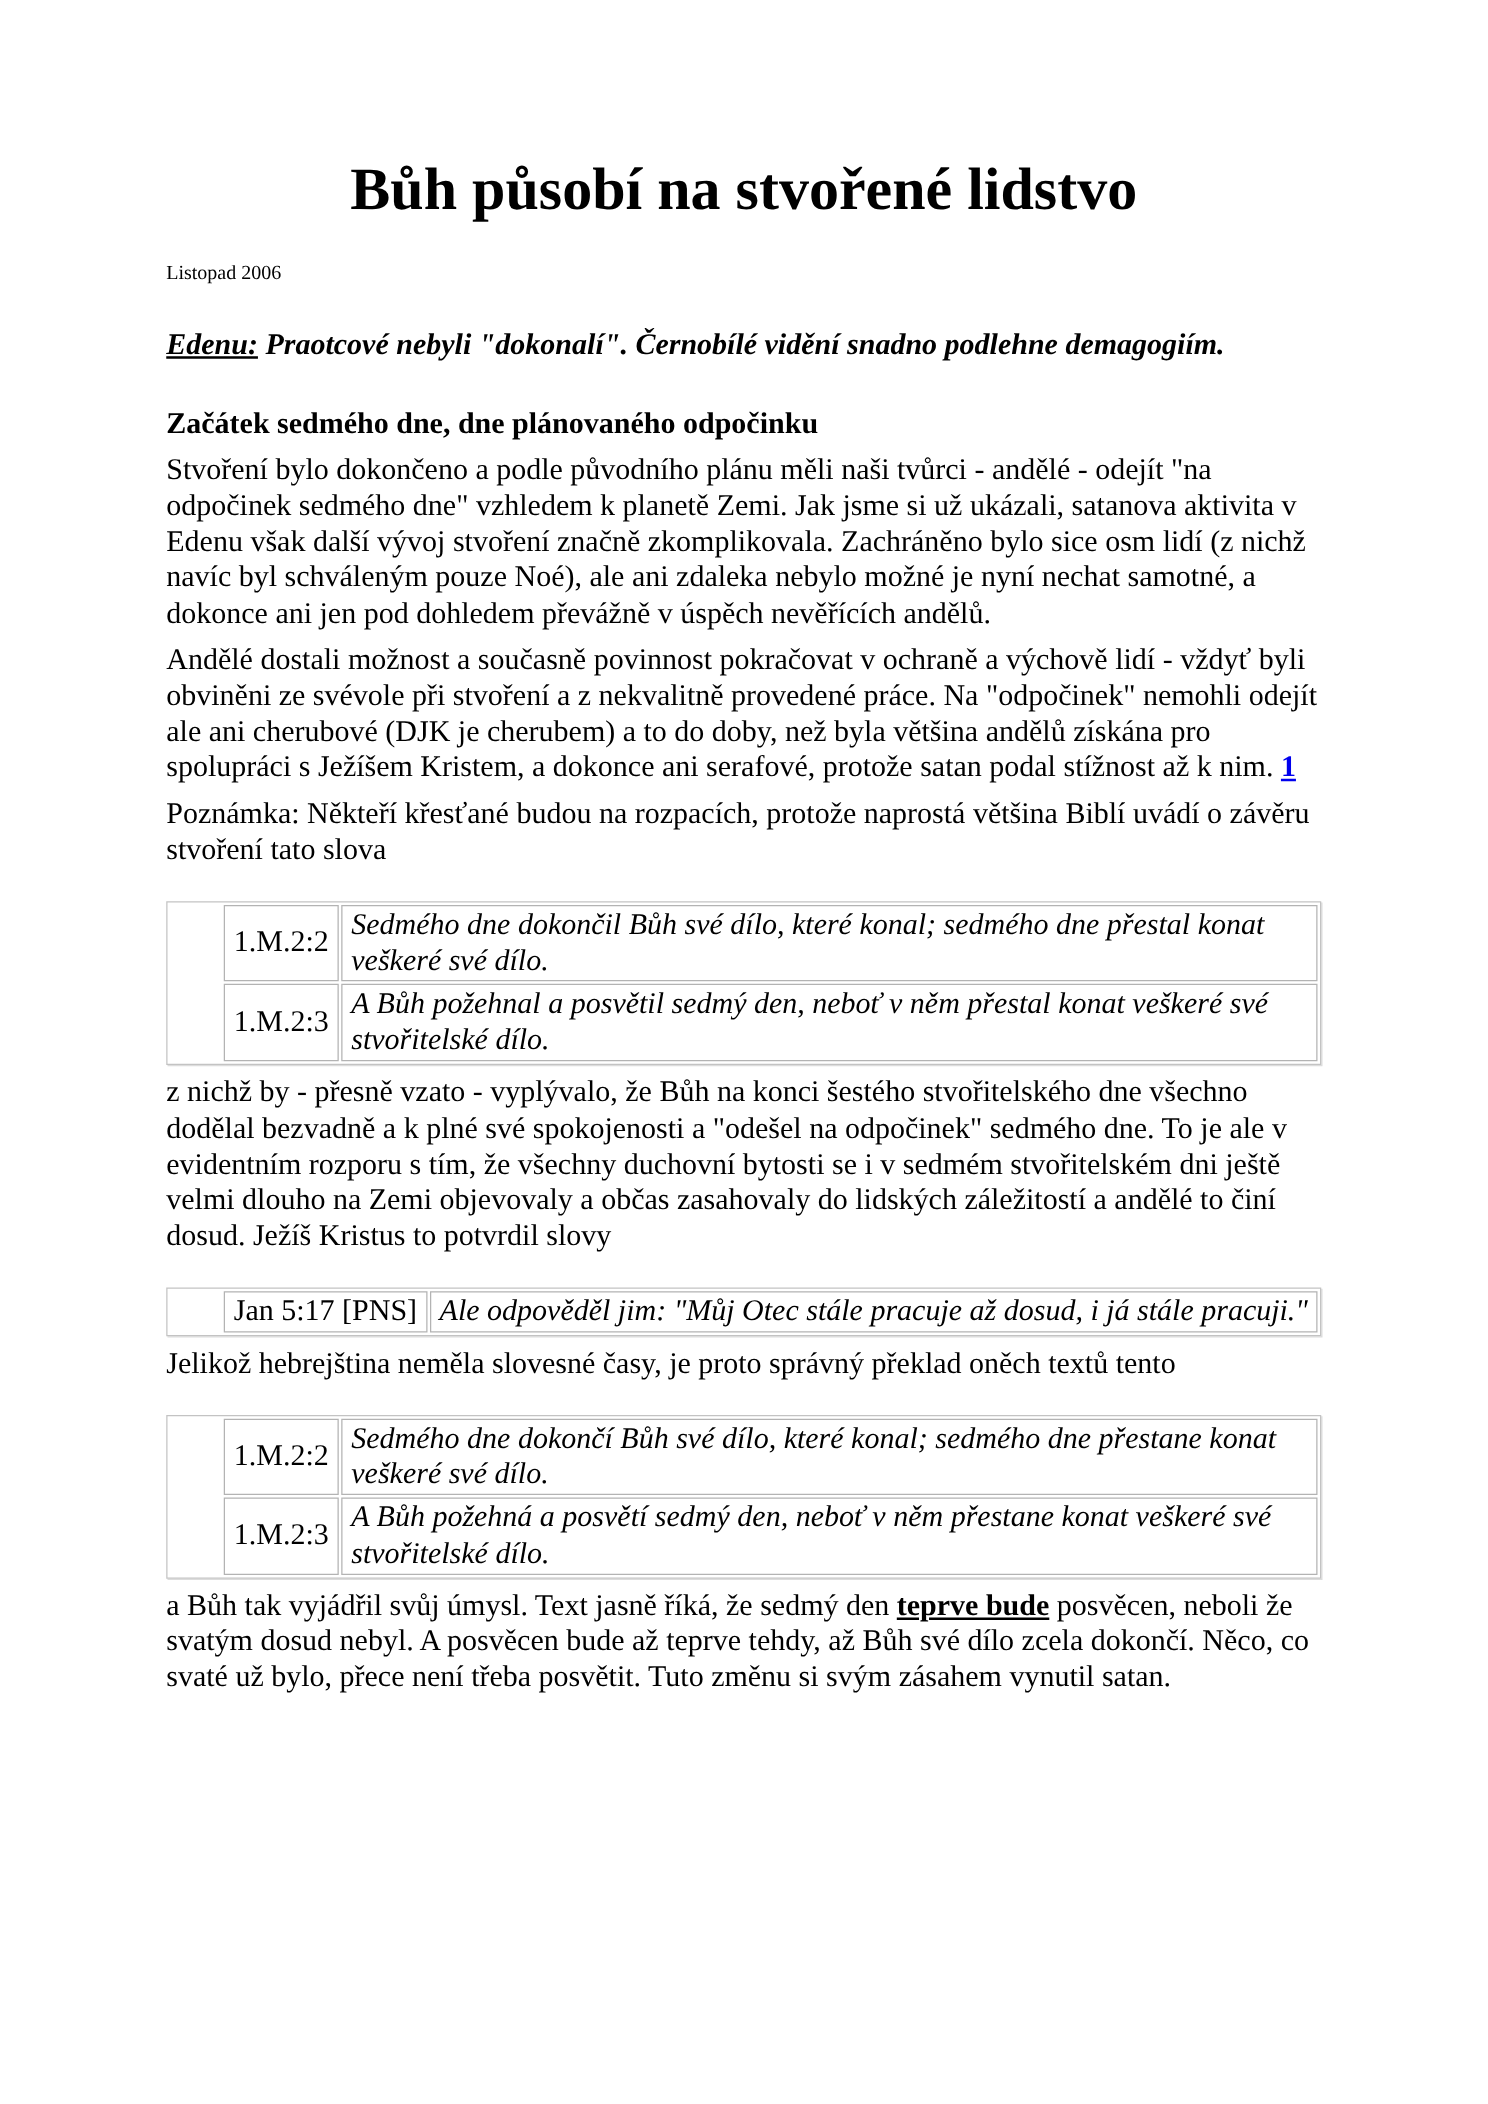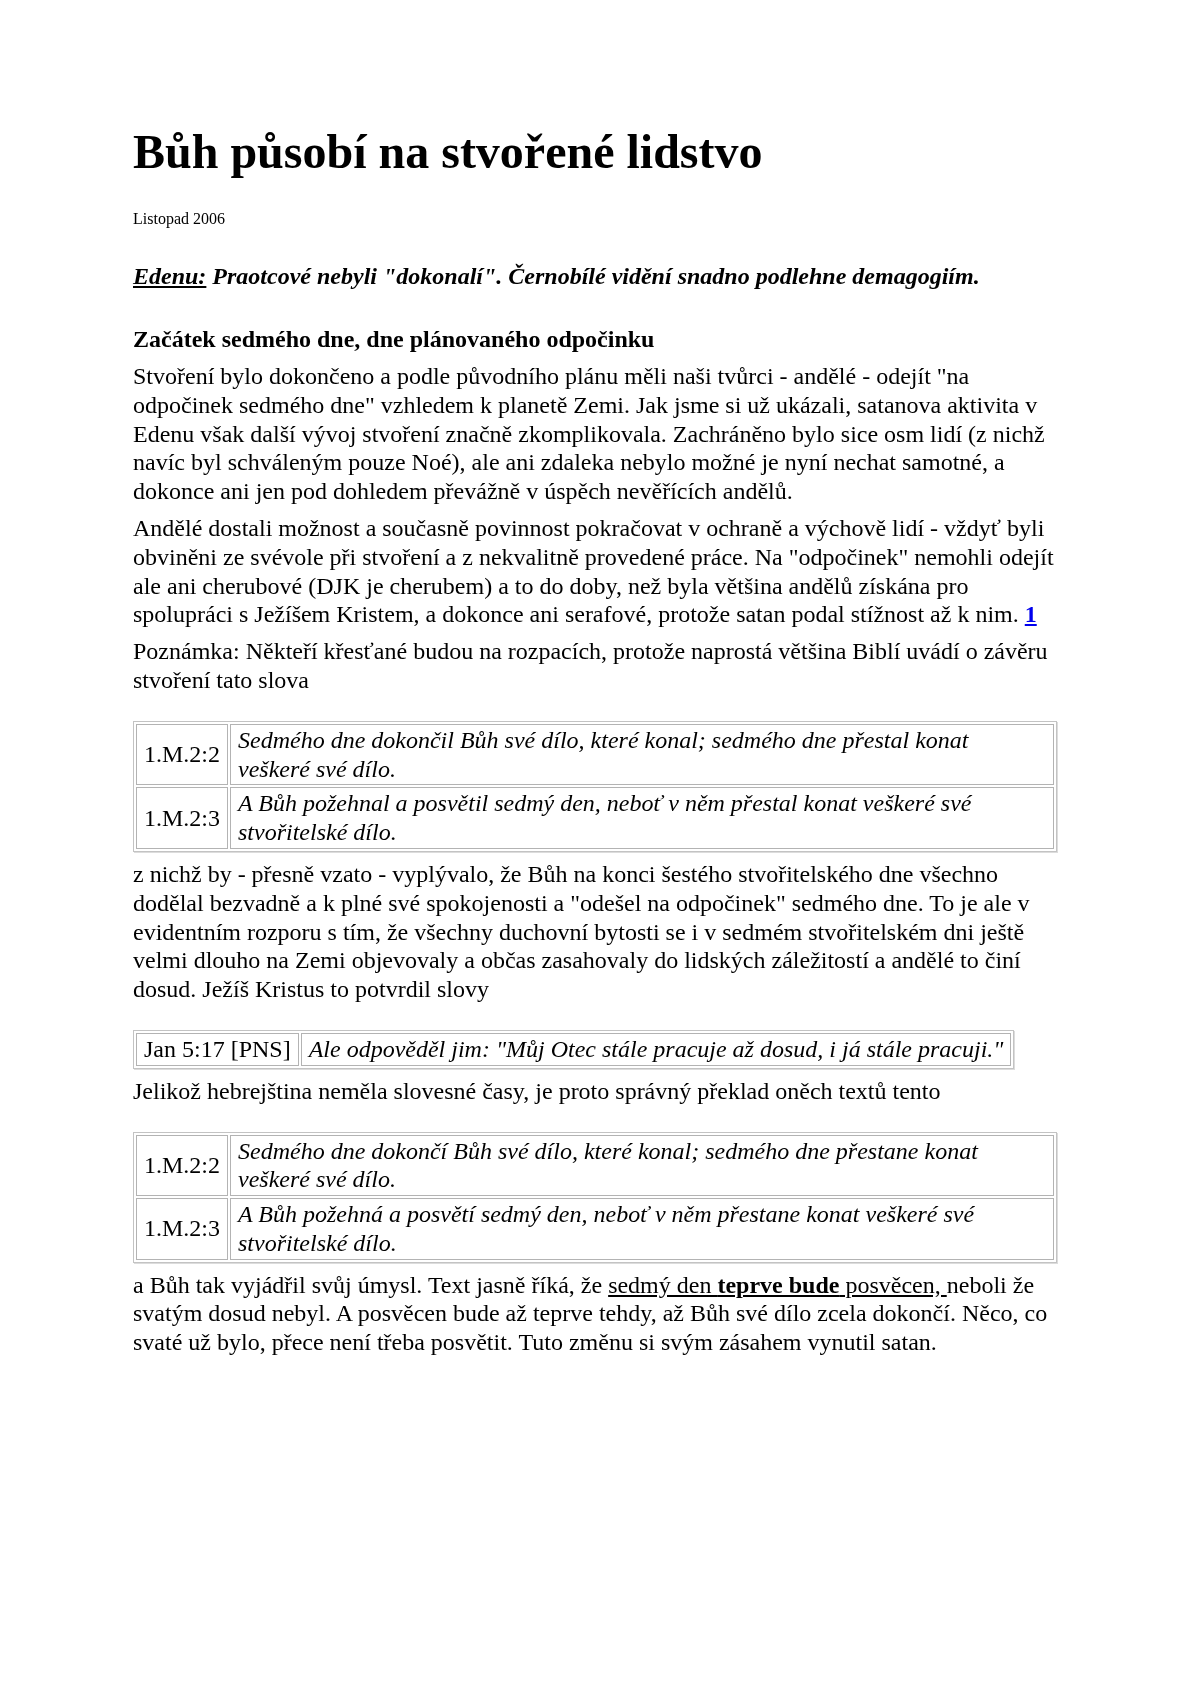--- a/index.html
+++ b/index.html
@@ -17,20 +17,21 @@
     position: relative;
     width: 1190px;
     min-height: 1683px;
     box-sizing: border-box;
     padding: 0 133px 80px 133px;
     background: #ffffff;
   }
   .doc-title {
     font-size: 48px;
     font-weight: bold;
+    text-align: center;
     line-height: 1.15;
     margin: 124px 0 0 0;
   }
   .doc-date {
     font-size: 16px;
     font-weight: normal;
     line-height: 1.2;
     margin: 30px 0 0 0;
   }
   .doc-subtitle {
@@ -63,20 +64,21 @@
     text-decoration: underline;
   }
   table.verse-table {
     border-collapse: separate;
     border-spacing: 2px;
     border: 1px solid #c3c3c3;
     box-shadow: 1px 1px 0 0 #dcdcdc;
     background: #ffffff;
     margin: 26px 0 0 0;
     width: 100%;
+    padding-left: 43px;
   }
   table.verse-table.autofit {
     width: auto;
   }
   table.verse-table td {
     border: 1px solid #b3b3b3;
     padding: 1px 7px;
     vertical-align: middle;
     font-size: 24px;
     line-height: 1.2;
@@ -89,21 +91,20 @@
   table.autofit td.ref-cell {
     width: auto;
   }
   td.text-cell {
     font-style: italic;
   }
   table.autofit td.text-cell {
     white-space: nowrap;
   }
   .u-seg {
-    text-decoration: underline;
   }
   .u-seg b {
     text-decoration: underline;
   }
 </style>
 </head>
 <body>
 
 <div class="page">
 

